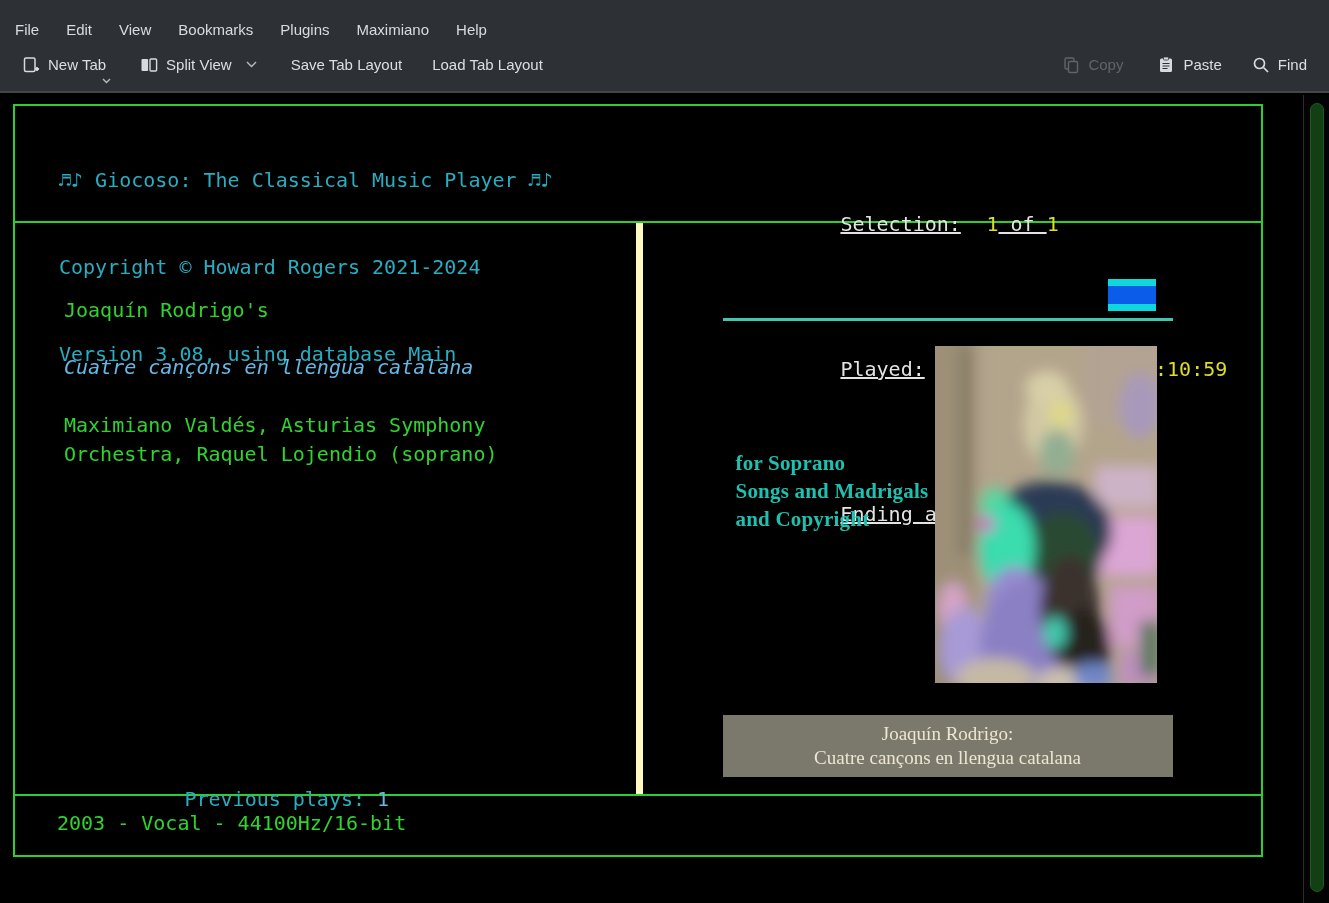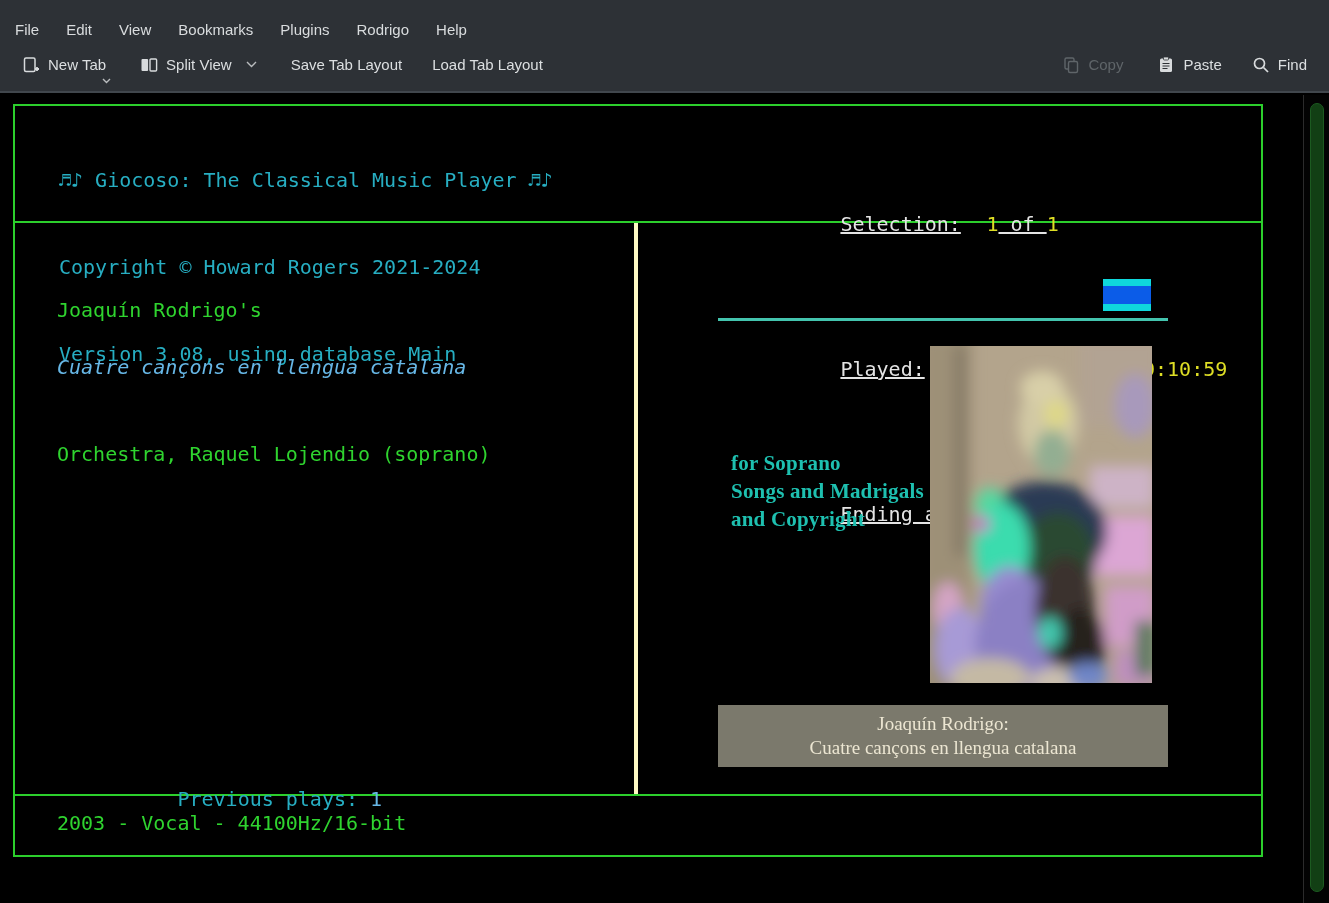--- a/index.html
+++ b/index.html
@@ -38,21 +38,21 @@
     background: #000; font-family: "DejaVu Sans Mono", monospace;
   }
   .frame {
     position: absolute; left: 13px; top: 9px; width: 1250px; height: 753px;
     border: 2px solid #2ccf2c;
   }
   .row-header { position: relative; width: 100%; height: 117px; border-bottom: 2px solid #2ccf2c; }
   .row-main   { position: relative; width: 100%; height: 573px; border-bottom: 2px solid #2ccf2c; display: flex; }
   .row-footer { position: relative; width: 100%; height: 57px; padding-left: 20px; }
 
-  .pane-left  { position: relative; width: 623px; height: 100%; border-right: 4px solid #fef9c3; }
+  .pane-left  { position: relative; width: 623px; height: 100%; border-right: 7px solid #fef9c3; margin-left: 7px; }
   .pane-right { position: relative; width: 621px; height: 100%; }
 
   .t { font-size: 20px; line-height: 29px; white-space: pre; }
   .c-cyan   { color: #27aec2; }
   .c-green  { color: #2fd42f; }
   .c-yellow { color: #dede25; }
   .c-white  { color: #e4e4e4; text-decoration: underline; }
   .c-blue   { color: #67b7e6; }
   .italic   { font-style: italic; }
 
@@ -78,21 +78,21 @@
     background: #43c4ae;
   }
 
   .cover-art { position: absolute; left: 292px; top: 123px; width: 222px; height: 337px; }
   .cover-title {
     position: absolute; left: 93px; top: 226px;
     font-family: "Liberation Serif", serif; font-weight: bold;
     font-size: 21px; line-height: 28px; color: #1ec0b0; letter-spacing: 0.2px;
   }
   .caption {
-    position: absolute; left: 80px; top: 482px; width: 450px; height: 62px;
+    position: absolute; left: 80px; top: 492px; width: 450px; height: 62px;
     background: #7b796c; color: #ece6d2;
     font-family: "Liberation Serif", serif; font-size: 19px; line-height: 24px;
     text-align: center; padding-top: 7px;
   }
 
   .footer-text { position: absolute; left: 42px; top: 0; line-height: 55px; }
 
   
   .scrollbar-track {
     position: absolute; left: 1303px; top: 0; width: 26px; height: 808px;
@@ -105,21 +105,21 @@
 </style>
 </head>
 <body>
 
 <div class="menubar">
   <span class="menu-item">File</span>
   <span class="menu-item">Edit</span>
   <span class="menu-item">View</span>
   <span class="menu-item">Bookmarks</span>
   <span class="menu-item">Plugins</span>
-  <span class="menu-item">Rodrigo</span>
+  <span class="menu-item">Maximiano</span>
   <span class="menu-item">Help</span>
 </div>
 
 <div class="toolbar">
 
   <div class="tb-btn">
     <span>
       <svg width="18" height="18" viewBox="0 0 18 18" fill="none" stroke="#d8dbdd" stroke-width="1.5">
         <rect x="2.5" y="2" width="10.5" height="13.5" rx="1.5"></rect>
         <path d="M13 13 h4 M15 11 v4" stroke-width="1.8"></path>
@@ -211,20 +211,21 @@
           <span class="lbl c-white">Ending at:</span><span class="c-yellow">18:44:38</span>
         </div>
       </div>
     </div>
 
     <div class="row-main">
 
       <div class="pane-left">
         <div class="np-composer t c-green">Joaquín Rodrigo's</div>
         <div class="np-work t c-blue italic">Cuatre cançons en llengua catalana</div>
+        <div class="np-perf1 t c-green">Maximiano Valdés, Asturias Symphony</div>
         <div class="np-perf2 t c-green">Orchestra, Raquel Lojendio (soprano)</div>
         <div class="np-plays t">
           <span class="c-cyan">Previous plays: </span><span class="c-blue">1</span>
         </div>
       </div>
 
       <div class="pane-right">
 
         <div class="meter">
           <div class="m-cyan"></div>

